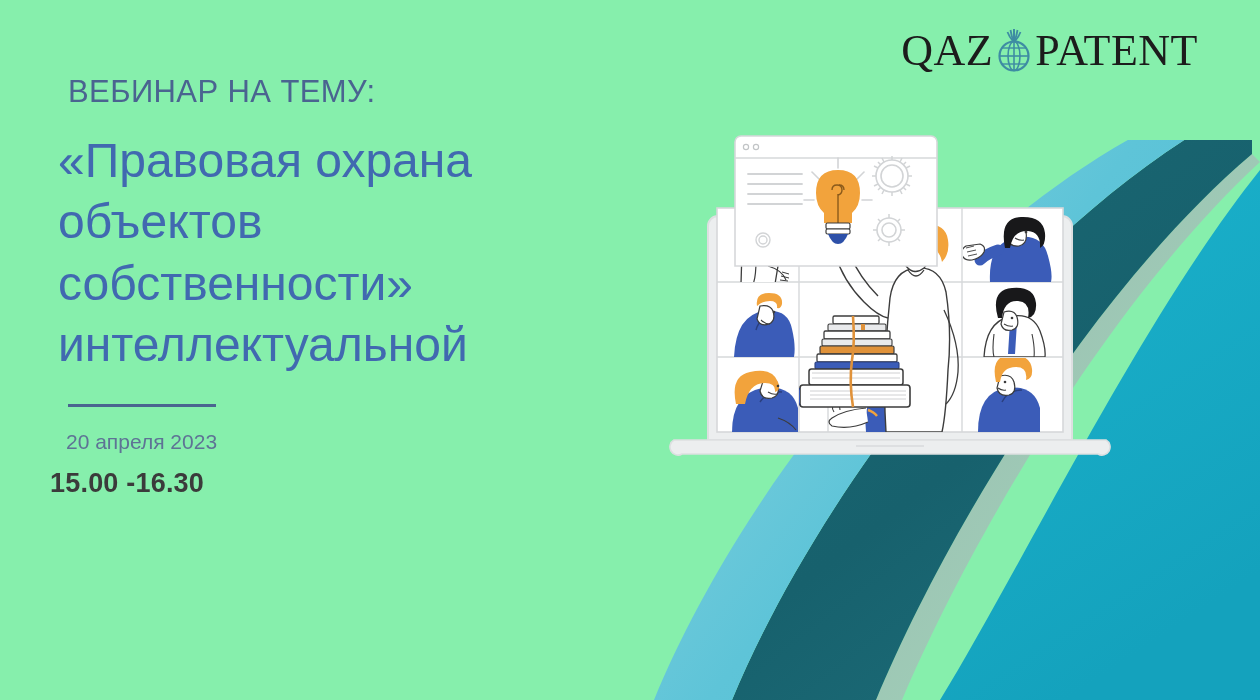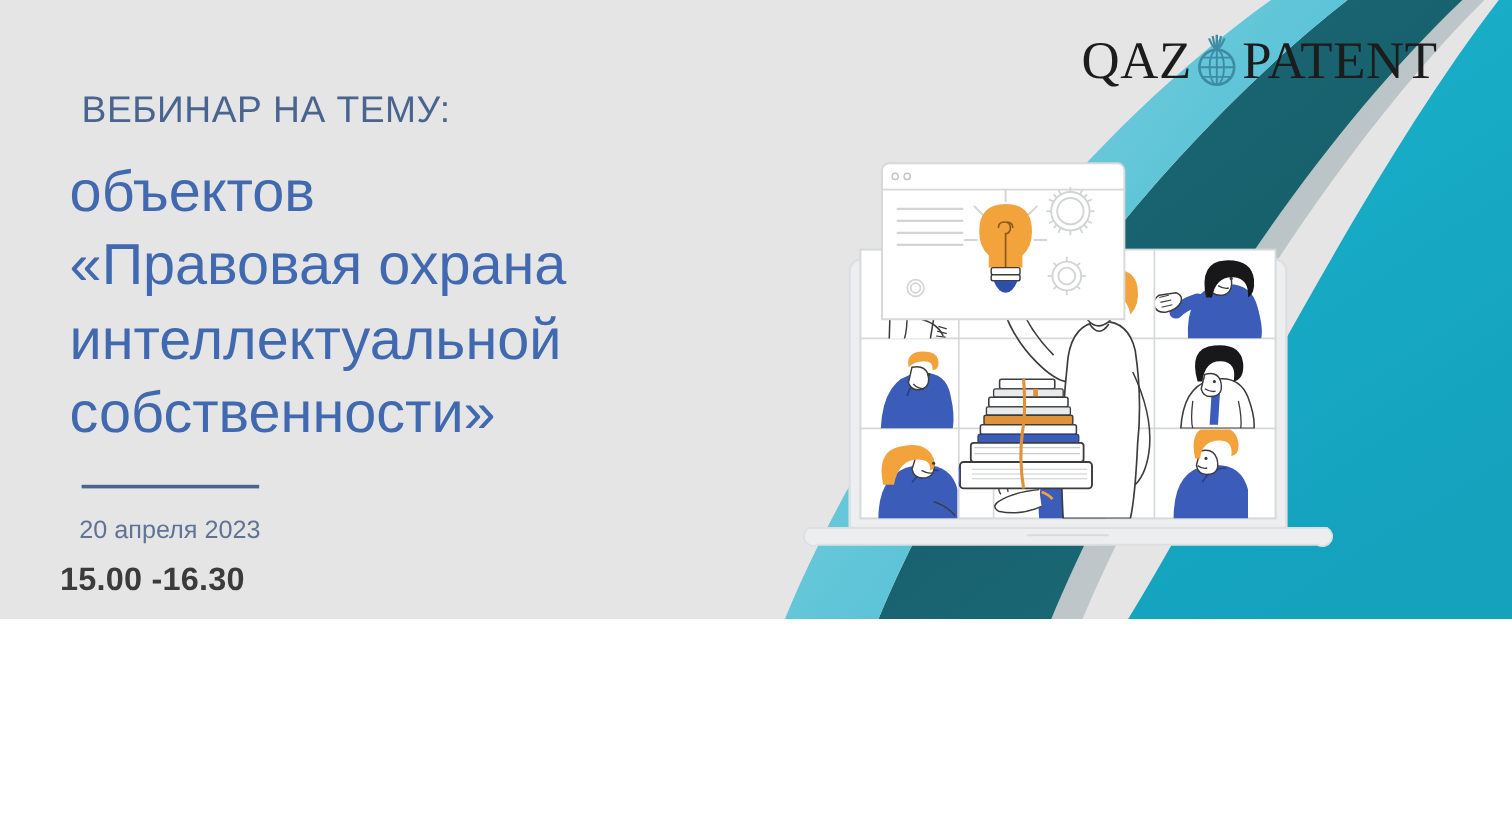--- a/index.html
+++ b/index.html
@@ -7,22 +7,22 @@
     margin: 0;
     padding: 0;
     background: #ffffff;
   }
   body {
     font-family: "Liberation Sans", "DejaVu Sans", sans-serif;
   }
   #poster {
     position: relative;
     width: 1260px;
-    height: 516px;
-    background: #e5e5e5;
+    height: 700px;
+    background: #86efac;
     overflow: hidden;
   }
 
   
   .corner-decor {
     position: absolute;
     right: 0;
     bottom: 0;
     width: 620px;
     height: 560px;
@@ -162,24 +162,24 @@
         <line x1="11" y1="39" x2="35" y2="39" stroke-width="1.4"></line>
         <line x1="23" y1="16.5" x2="23" y2="45.5" stroke-width="1.6"></line>
       </g>
     </svg>
     <span class="logo-text">PATENT</span>
   </div>
 
   <div class="kicker">ВЕБИНАР НА ТЕМУ:</div>
 
   <div class="title">
+    <span class="ln">«Правовая охрана</span>
     <span class="ln">объектов</span>
-    <span class="ln">«Правовая охрана</span>
+    <span class="ln">собственности»</span>
     <span class="ln">интеллектуальной</span>
-    <span class="ln">собственности»</span>
   </div>
 
   <div class="rule"></div>
   <div class="date">20 апреля 2023</div>
   <div class="time">15.00 -16.30</div>
 
   <svg class="illustration" viewBox="0 0 460 380" width="460" height="380" xmlns="http://www.w3.org/2000/svg">
     <defs>
       <clipPath id="cellTL">
           <rect x="57" y="88" width="81" height="74"></rect>

